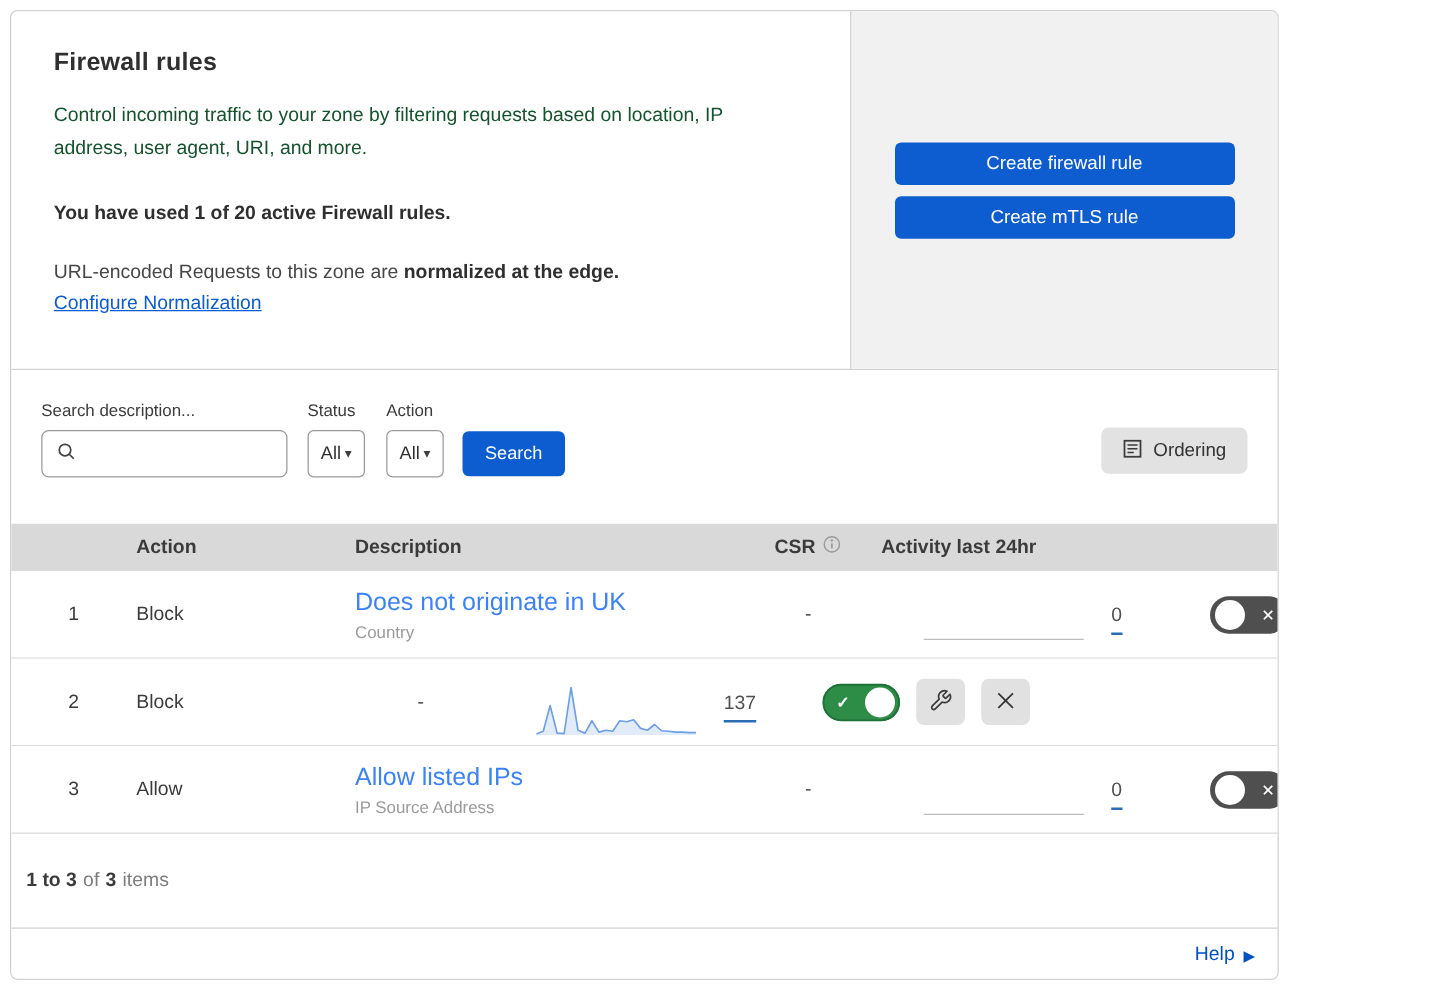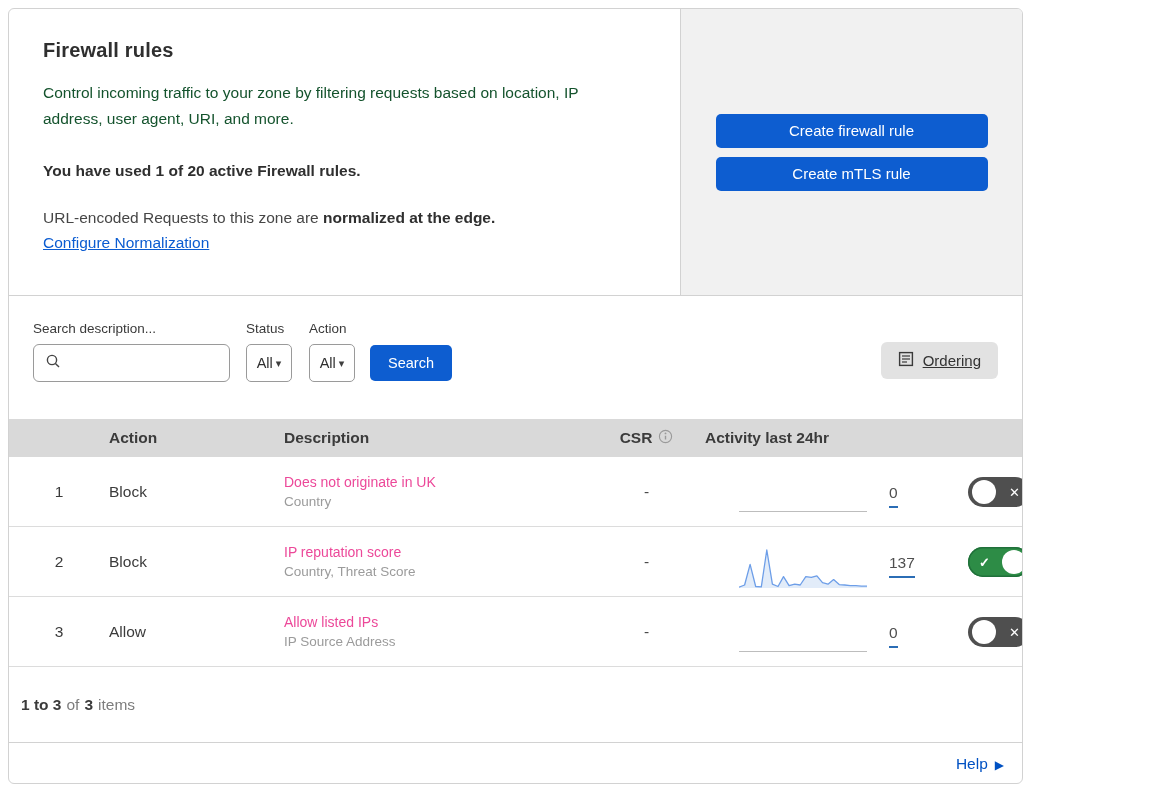--- a/index.html
+++ b/index.html
@@ -41,33 +41,33 @@
   }
   .dd-arrow { font-size:11px; color:#3f3f3f; line-height:1; }
   .gap16{ width:16px; } .gap17{ width:17px; } .gap15{ width:15px; }
   .btn-search {
     width:82px; height:36px; margin-top:1px; background:#0d5dd0; color:#fff; border:none; border-radius:5px;
     font-size:14.5px; font-family:inherit; cursor:pointer;
   }
   .btn-ordering {
     position:absolute; right:24px; top:46px; height:37px; padding:0 17px;
     background:#e2e2e2; border:none; border-radius:6px; display:flex; align-items:center; gap:9px;
-    font-size:15px; color:#333; font-family:inherit; cursor:pointer;text-decoration:underline;
+    font-size:15px; color:#333; font-family:inherit; cursor:pointer;
   }
   
   .thead { height:38px; background:#d9d9d9; display:flex; align-items:center; font-size:15.5px; font-weight:700; color:#3b3b3b; }
   .trow { height:70px; display:flex; align-items:center; border-bottom:1px solid #dcdcdc; background:#fff; }
   .c-num { flex:0 0 100px; text-align:center; font-size:15.5px; color:#3b3b3b; }
   .c-action { flex:0 0 175px; font-size:15.5px; color:#3b3b3b; }
   .c-desc { flex:0 0 310px; }
   .c-csr { flex:0 0 105px; text-align:center; }
   .c-csr.hd { display:flex; align-items:center; justify-content:center; gap:6px; }
   .c-activity { flex:0 0 240px; display:flex; align-items:center; padding-left:6px; }
   .c-controls { flex:1; display:flex; align-items:center; padding-left:29px; gap:13px; }
-  .d-title { font-size:14px; color:#ec4899; }
+  .d-title { font-size:20px; color:#3b82f6; }
   .d-sub { font-size:13.5px; color:#9b9b9b; margin-top:4px; }
   .csr-dash { font-size:15.5px; color:#4a4a4a; }
   .sparkbox { position:relative; width:128px; height:44px; margin-left:34px; top:6px; }
   .sparkbox svg { position:absolute; left:0; bottom:0; }
   .flatline { position:absolute; left:0; right:0; bottom:8px; height:1px; background:#bdbdbd; }
   .count {
     margin-left:22px; font-size:15.5px; color:#4f4f4f; line-height:1;
     border-bottom:2px solid #2b6db5; padding-bottom:5px; position:relative; top:5px;
     text-decoration:none; cursor:pointer;
   }
@@ -215,24 +215,20 @@
               <line x1="13.5" y1="2.5" x2="2.5" y2="13.5" stroke="#333" stroke-width="1.3"></line>
             </svg>
         </span>
       </button>
     </div>
   </div>
 
   <div class="trow">
     <div class="c-num">2</div>
     <div class="c-action">Block</div>
-    <div class="c-desc">
-      <div class="d-title">IP reputation score</div>
-      <div class="d-sub">Country, Threat Score</div>
-    </div>
     <div class="c-csr"><span class="csr-dash">-</span></div>
     <div class="c-activity">
       <div class="sparkbox">
         <svg class="spark" width="128" height="44" viewBox="0 0 128 44">
             <polygon fill="#e2ecf9" points="0,42 0.0,41.2 5.6,39.0 11.1,18.4 16.7,40.5 22.3,40.9 27.8,4.0 33.4,38.2 39.0,40.5 44.5,30.6 50.1,39.7 55.7,38.2 61.2,39.0 66.8,30.6 72.3,31.4 77.9,29.8 83.5,36.7 89.0,38.2 94.6,33.6 100.2,38.6 105.7,39.0 111.3,39.7 116.9,39.7 122.4,40.1 128.0,40.1 128,42"></polygon>
             <polyline fill="none" stroke="#6d9ee8" stroke-width="1.3" stroke-linejoin="round" points="0.0,41.2 5.6,39.0 11.1,18.4 16.7,40.5 22.3,40.9 27.8,4.0 33.4,38.2 39.0,40.5 44.5,30.6 50.1,39.7 55.7,38.2 61.2,39.0 66.8,30.6 72.3,31.4 77.9,29.8 83.5,36.7 89.0,38.2 94.6,33.6 100.2,38.6 105.7,39.0 111.3,39.7 116.9,39.7 122.4,40.1 128.0,40.1"></polyline>
           </svg>
 
       </div>
       <a class="count">137</a>

